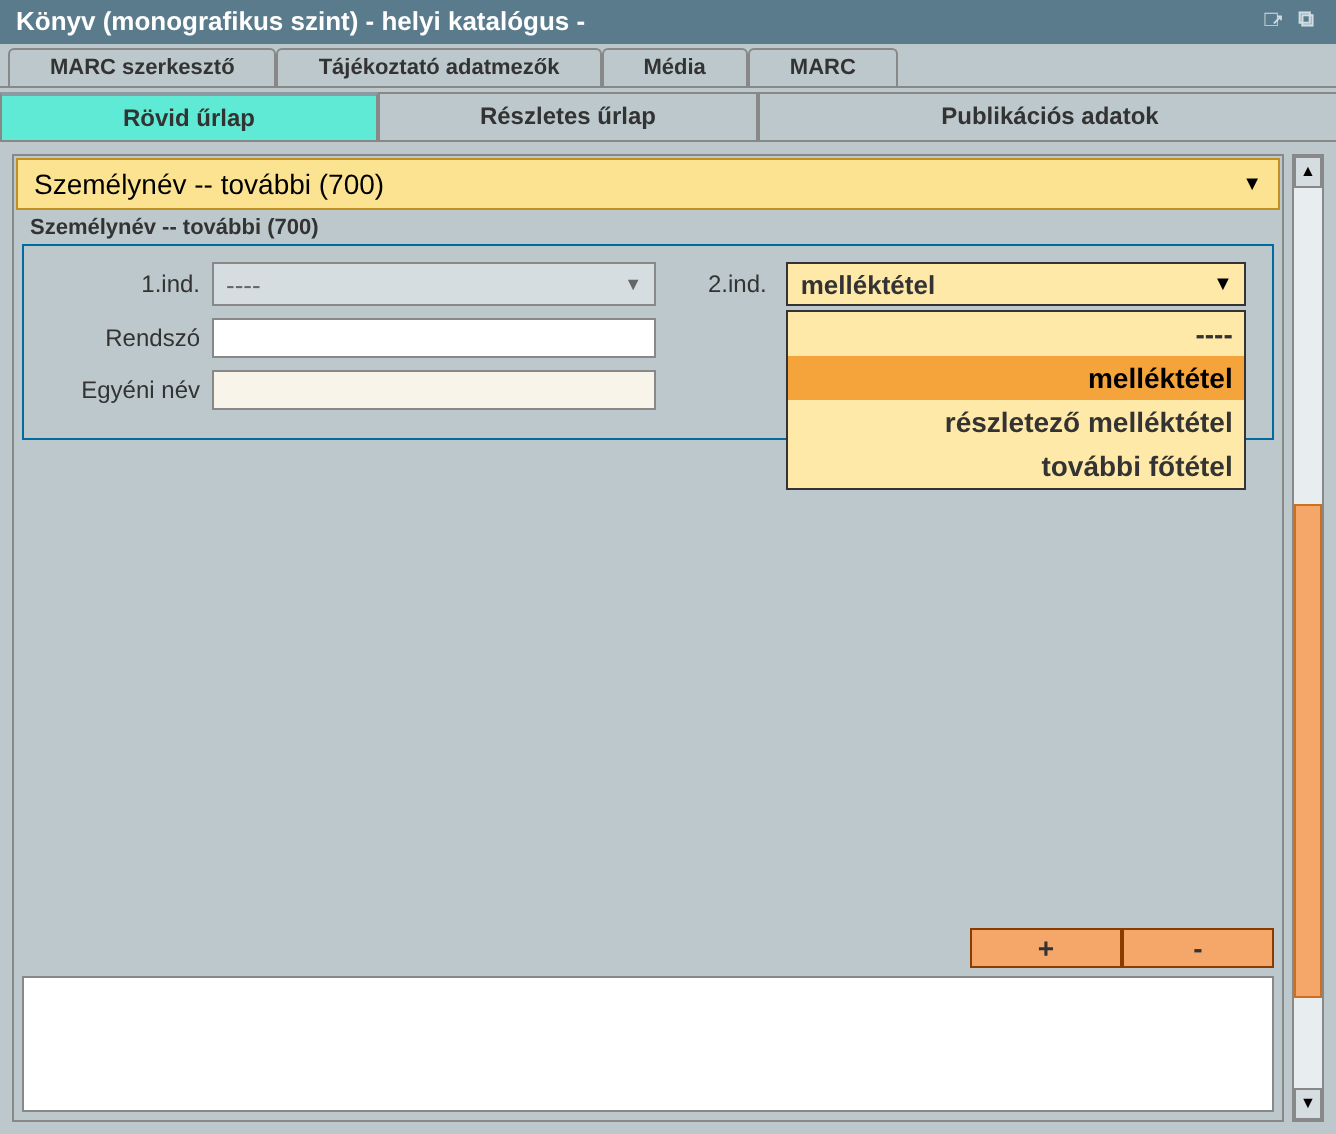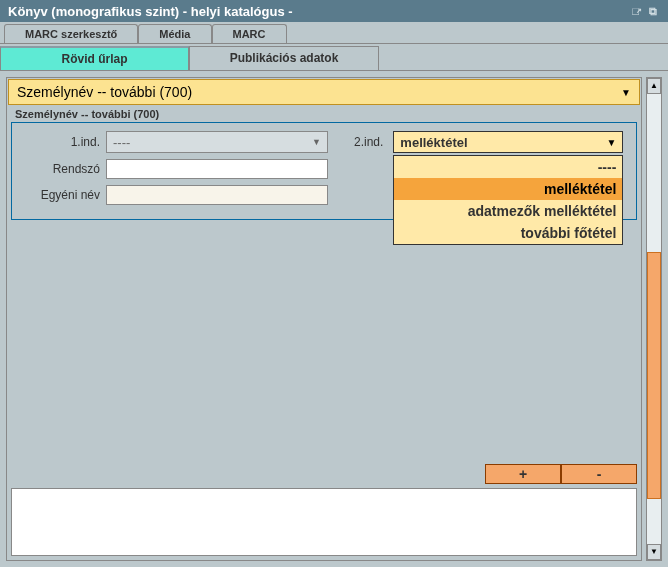--- a/index.html
+++ b/index.html
@@ -1,20 +1,20 @@
 <!DOCTYPE html>
 <html><head>
 <meta charset="utf-8">
 <style>
   * { box-sizing: border-box; margin: 0; padding: 0; }
   body { font-family: Arial, sans-serif; font-size: 12px; background: #5a7a8a; width: 668px; height: 567px; overflow: hidden; }
   
   .window { width: 668px; height: 567px; background: #bcc8cc; display: flex; flex-direction: column; }
   
-  .titlebar { background: #5a7b8c; color: #fff; padding: 3px 8px; font-size: 13px; font-weight: bold; display: flex; justify-content: space-between; align-items: center; height: 22px; }
+  .titlebar { background: #5a7b8c; color: #fff; padding: 3px 8px; font-size: 13px; font-weight: bold; display: flex; justify-content: space-between; align-items: flex-start; height: 22px; }
   .titlebar-icons { display: flex; gap: 2px; }
   .titlebar-icon { width: 14px; height: 14px; color: #d0dde2; font-size: 11px; display: flex; align-items: center; justify-content: center; }
   
   .tab-row1 { display: flex; background: #bcc8cc; padding: 2px 4px 0 4px; border-bottom: 1px solid #888; }
   .tab-row1 .tab { padding: 3px 20px; font-size: 11px; font-weight: bold; border: 1px solid #888; border-bottom: none; background: #bcc8cc; margin-right: 0px; border-radius: 3px 3px 0 0; color: #333; cursor: pointer; }
   .tab-row1 .tab.active { background: #bcc8cc; }
   
   .tab-row2 { display: flex; background: #bcc8cc; border-bottom: 1px solid #888; }
   .tab-row2 .tab { flex: 0 0 auto; padding: 4px 10px; font-size: 12px; font-weight: bold; border: 1px solid #888; border-bottom: none; background: #bcc8cc; text-align: center; cursor: pointer; color: #333; margin-top: 2px; }
   .tab-row2 .tab:first-child { width: 189px; background: #5eead4; border-top: 2px solid #8a9ba4; }
@@ -71,26 +71,28 @@
   <div class="titlebar">
     <span>Könyv (monografikus szint) - helyi katalógus -</span>
     <div class="titlebar-icons">
       <span class="titlebar-icon">□<sup style="font-size:7px;margin-left:-3px">↗</sup></span>
       <span class="titlebar-icon">⧉</span>
     </div>
   </div>
 
   <div class="tab-row1">
     <div class="tab active">MARC szerkesztő</div>
+    <div class="tab">Tájékoztató adatmezők</div>
     <div class="tab">Média</div>
     <div class="tab">MARC</div>
   </div>
 
   <div class="tab-row2">
     <div class="tab">Rövid űrlap</div>
+    <div class="tab">Részletes űrlap</div>
     <div class="tab">Publikációs adatok</div>
   </div>
 
   <div class="content-area">
     <div class="main-panel">
       <div class="section-header">
         <span>Személynév -- további (700)</span>
         <span class="section-header-arrow">▼</span>
       </div>
 
@@ -103,21 +105,21 @@
               <span>----</span>
               <span class="arrow">▼</span>
             </div>
             <span class="label-2ind">2.ind.</span>
             <div class="select-box select2 active">
               <span>melléktétel</span>
               <span class="arrow">▼</span>
               <div class="dropdown-list">
                 <div class="dropdown-item">----</div>
                 <div class="dropdown-item selected">melléktétel</div>
-                <div class="dropdown-item">adatmezők melléktétel</div>
+                <div class="dropdown-item">részletező melléktétel</div>
                 <div class="dropdown-item">további főtétel</div>
               </div>
             </div>
           </div>
           <div class="form-row">
             <span class="form-label">Rendszó</span>
             <input class="text-input" style="width: 222px;">
           </div>
           <div class="form-row">
             <span class="form-label">Egyéni név</span>

